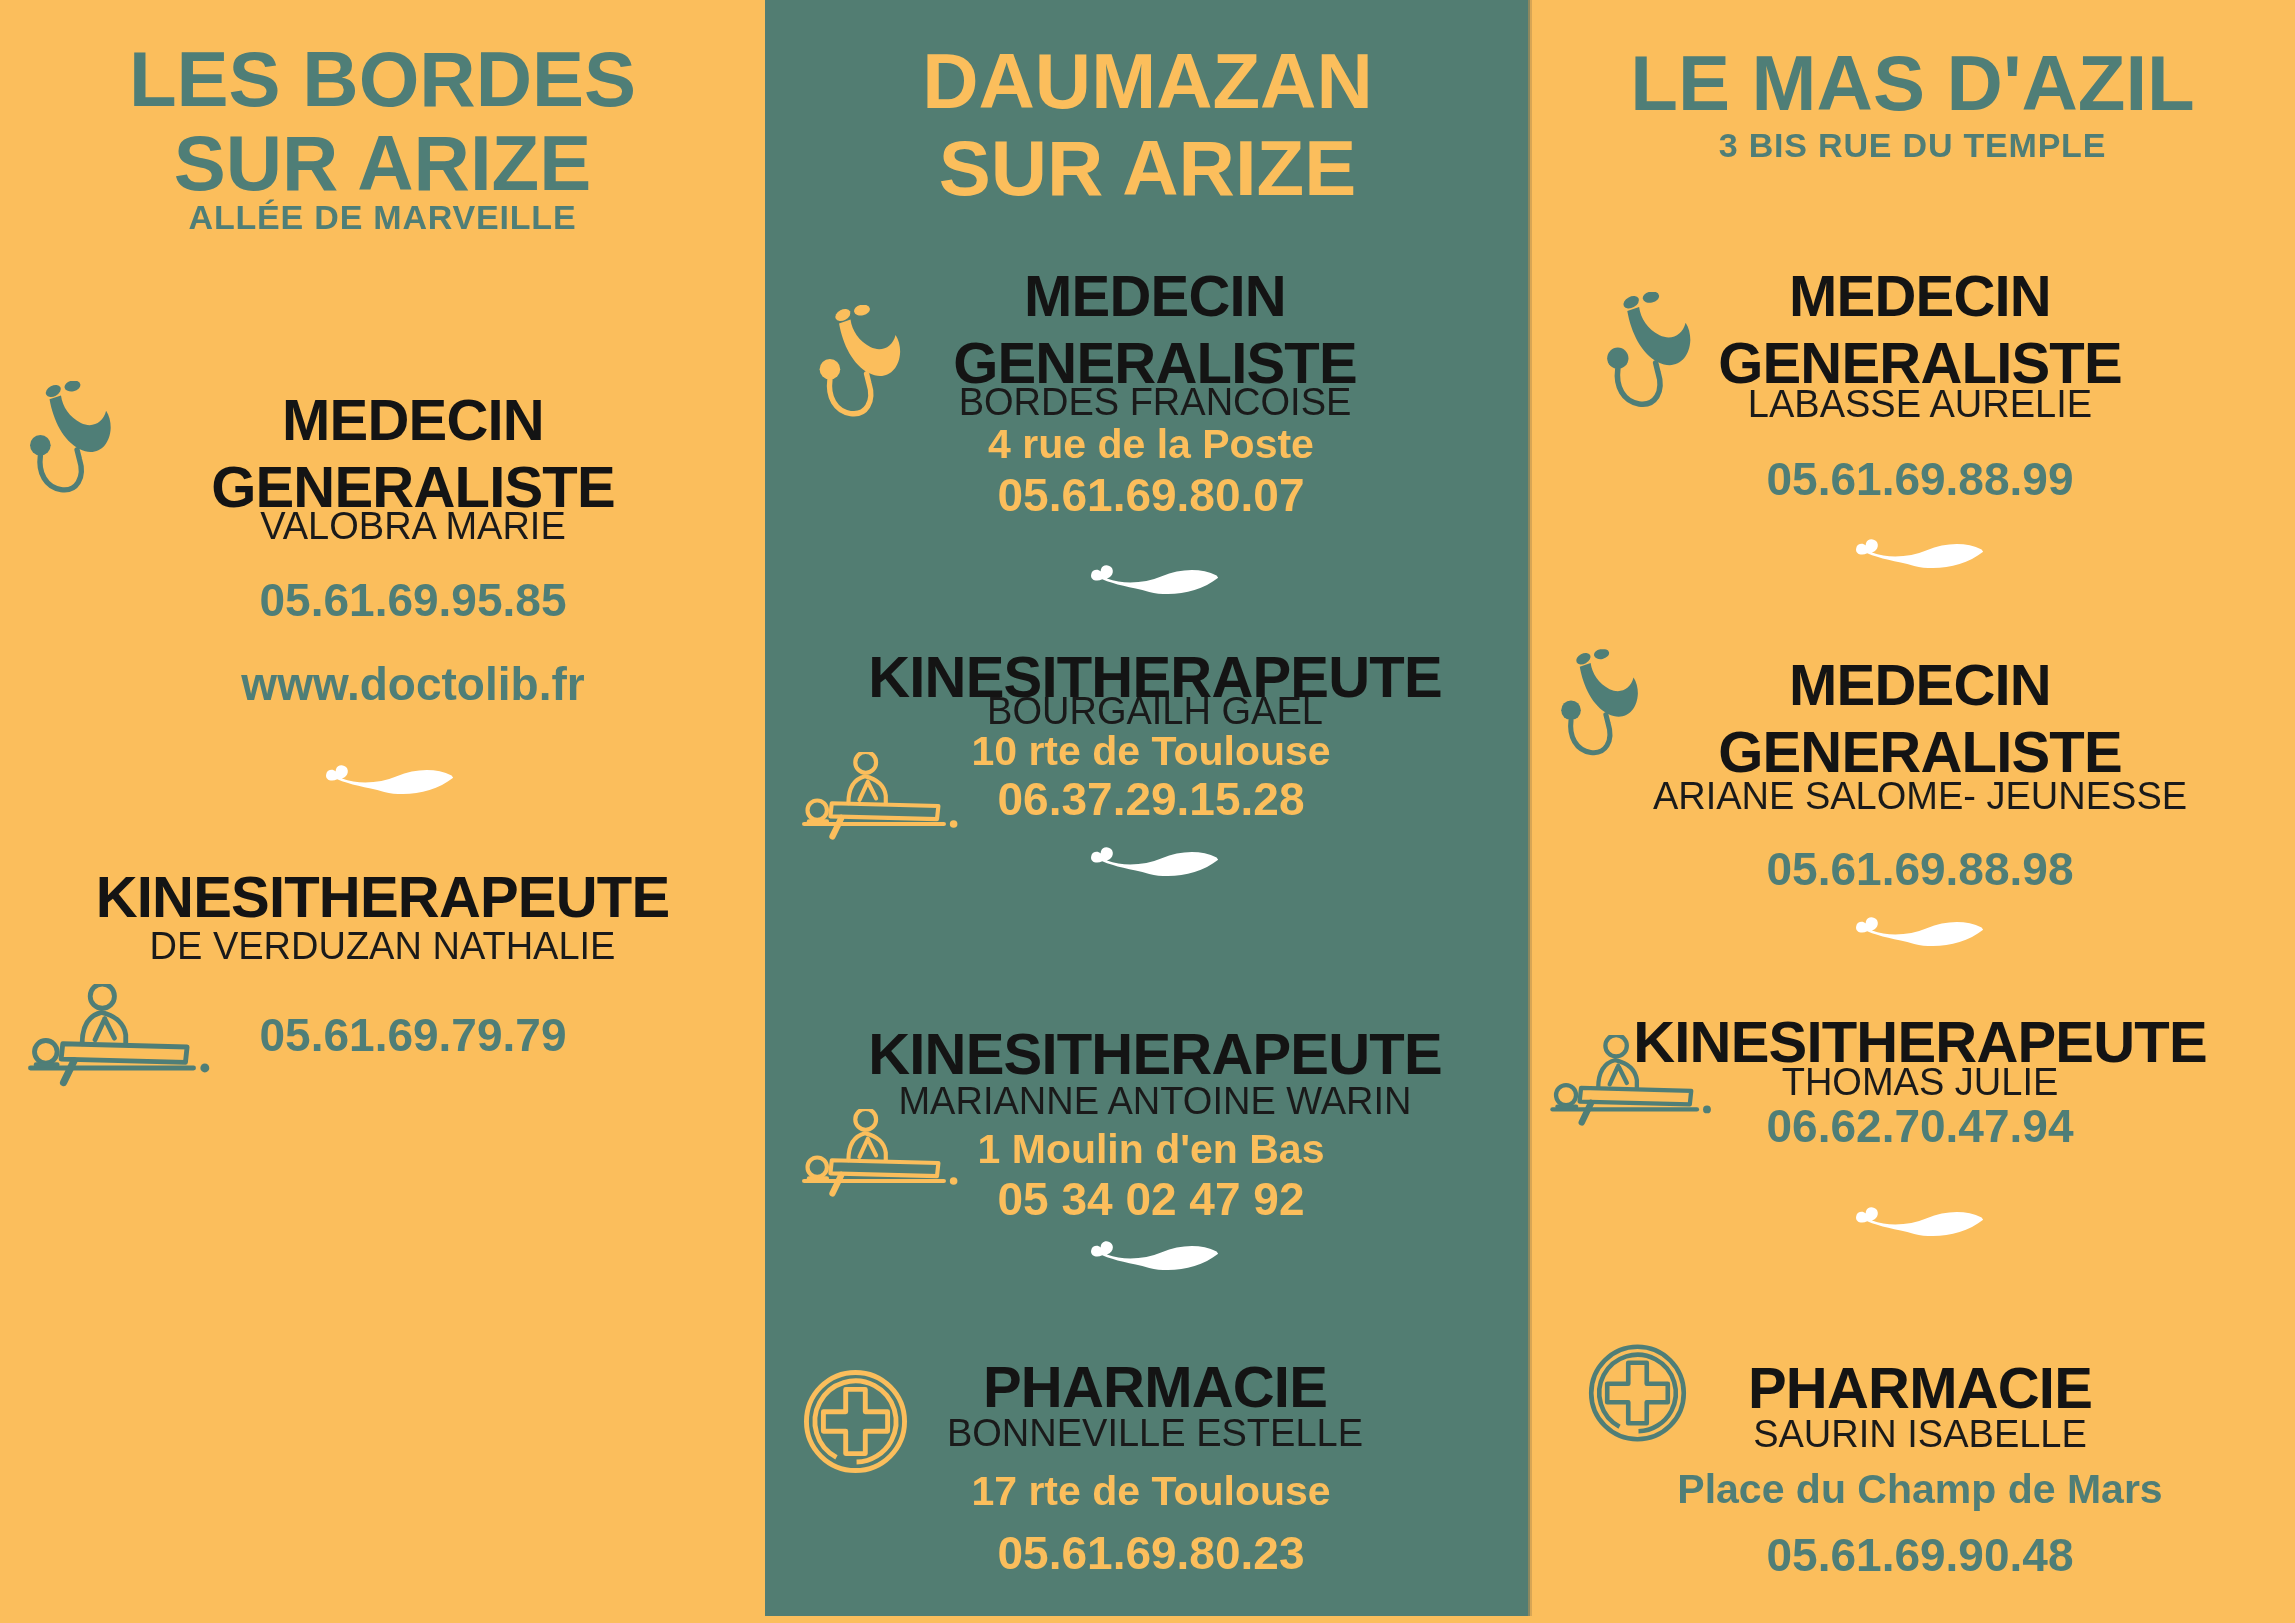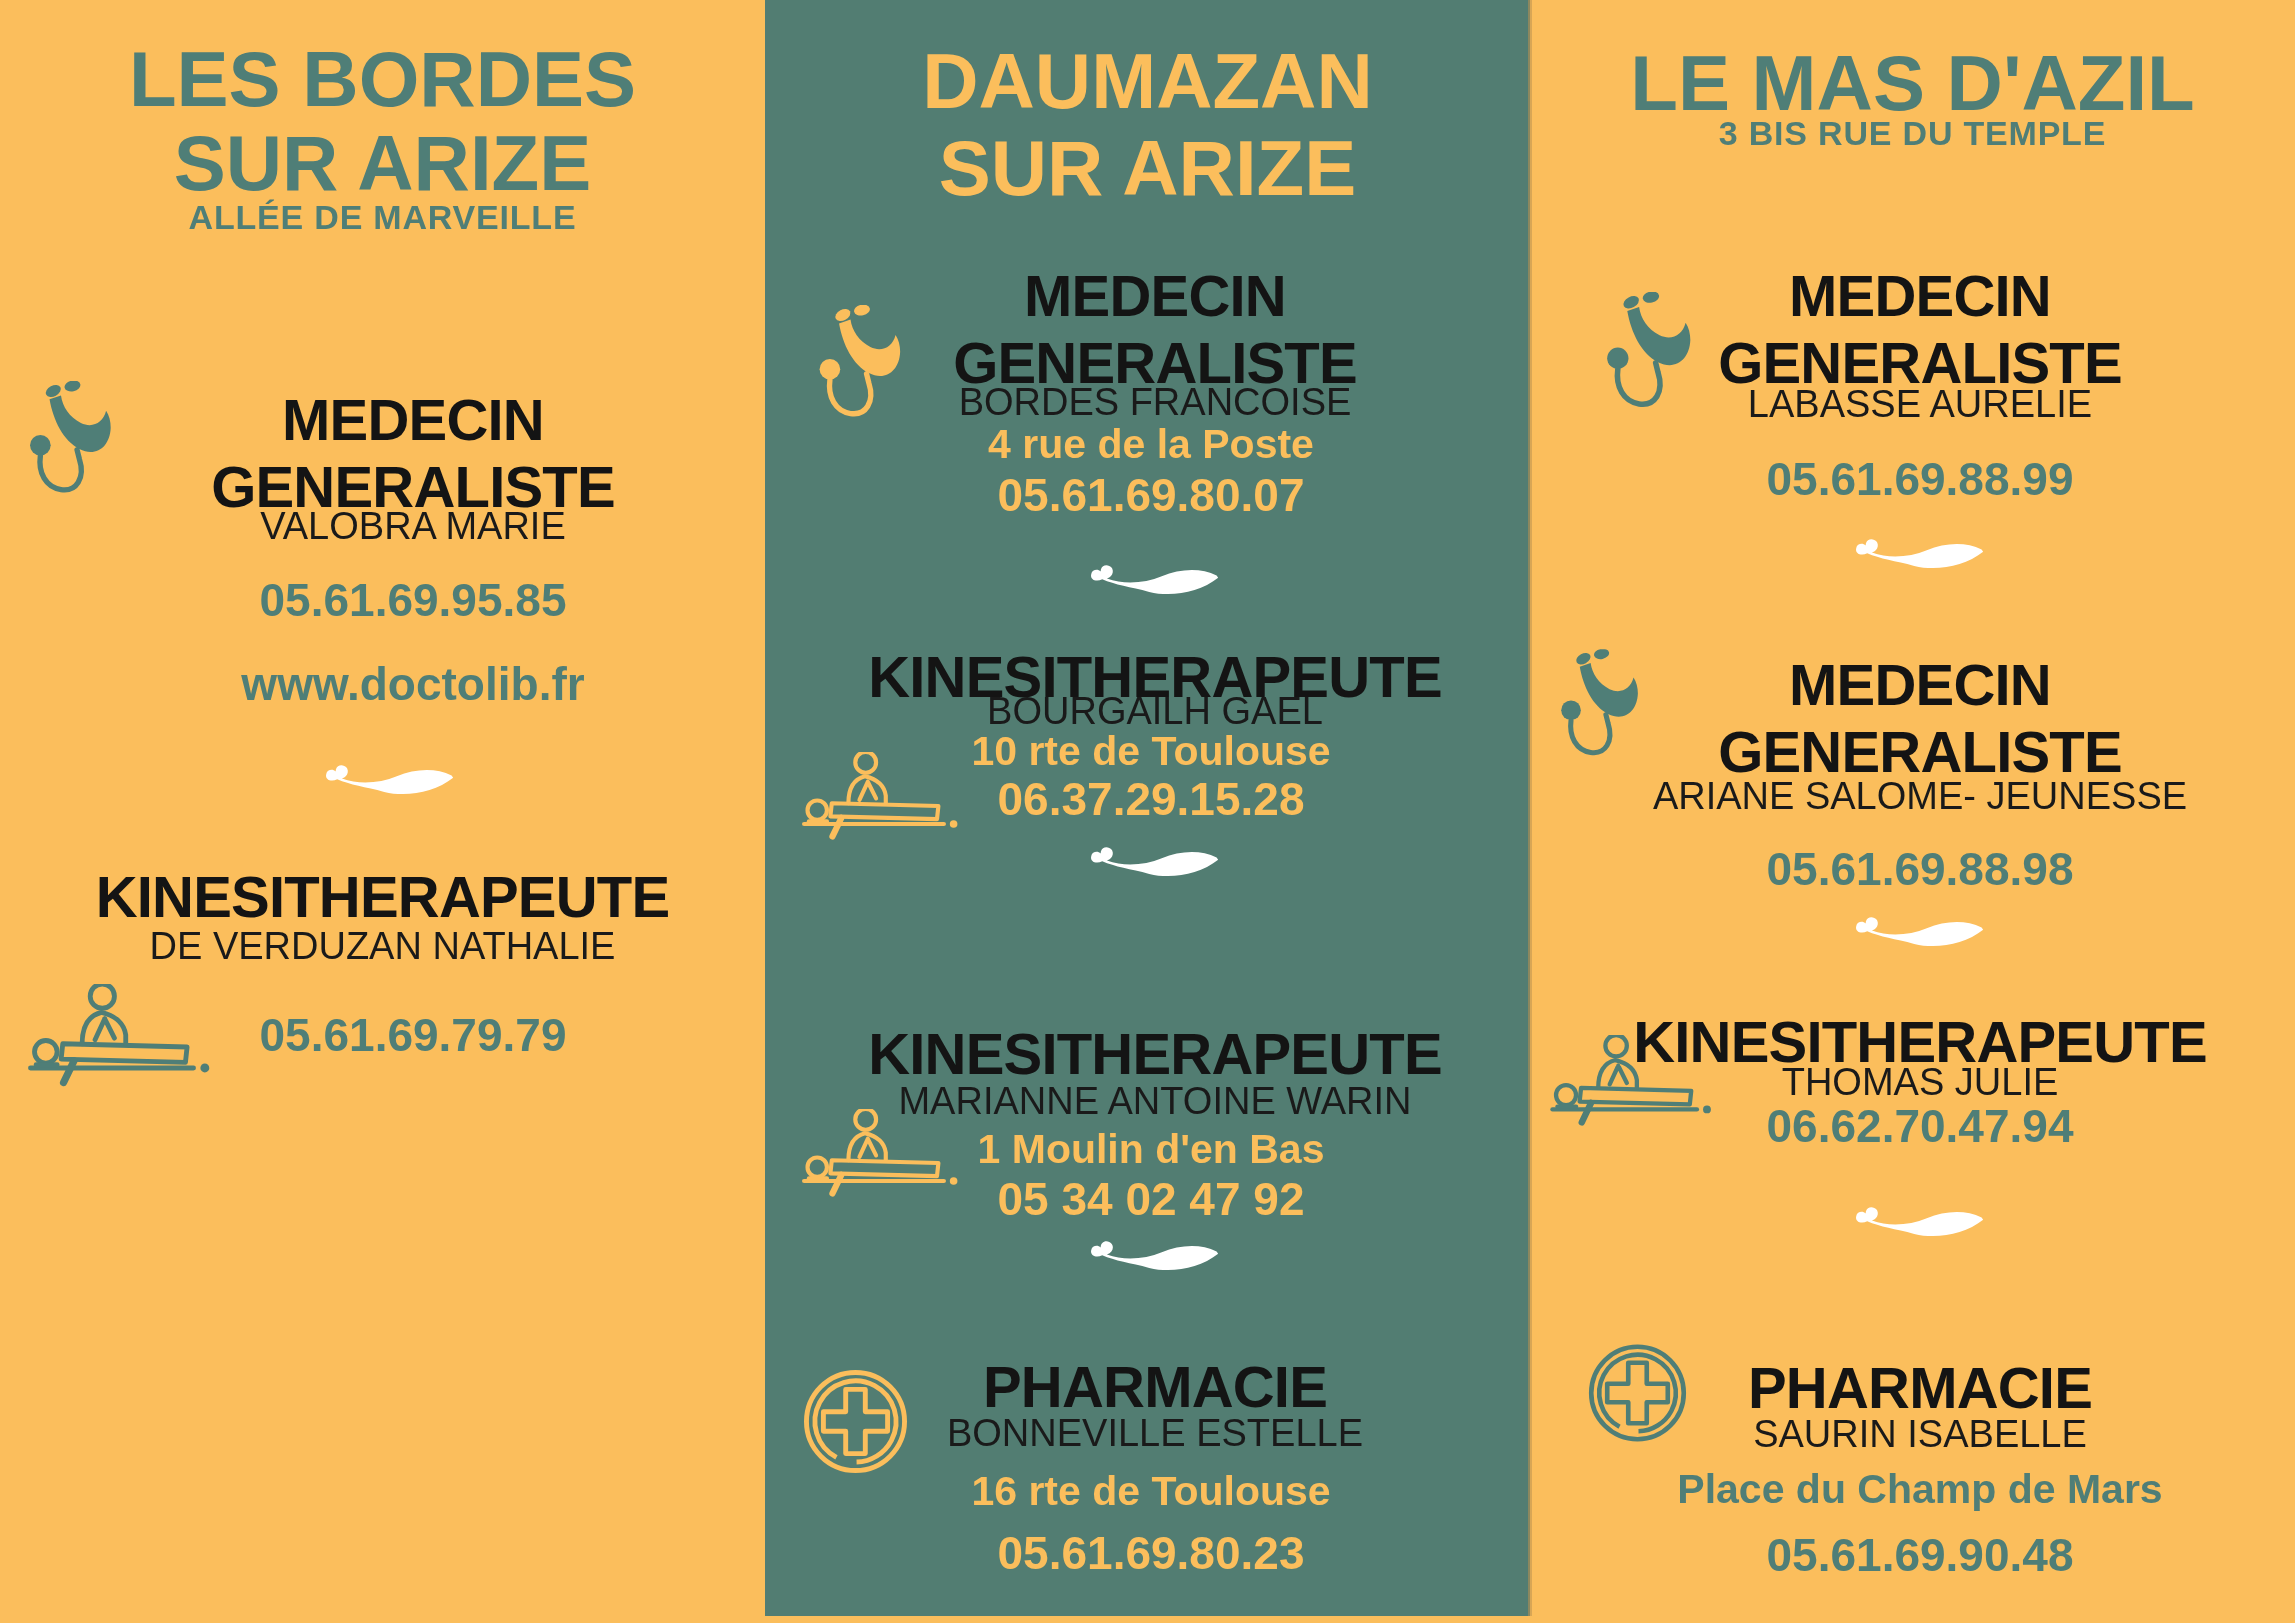--- a/index.html
+++ b/index.html
@@ -139,27 +139,27 @@
 
   <svg class="swash" style="left:314px;top:1235px" viewBox="0 0 200 62" width="153" height="47">
       <use href="#i-swash"></use>
     </svg>
 
   <div class="line heading eline" style="top:1357px">PHARMACIE</div>
   <div class="line pname eline" style="top:1414px">BONNEVILLE ESTELLE</div>
   <svg class="icon" style="left:37px;top:1368px;width:107px;height:107px" viewBox="0 0 140 140" width="107" height="107">
       <use href="#i-pharma"></use>
     </svg>
-  <div class="line addr accent eline" style="top:1471px">16 rte de Toulouse</div>
+  <div class="line addr accent eline" style="top:1471px">17 rte de Toulouse</div>
   <div class="line phone accent eline" style="top:1530px">05.61.69.80.23</div>
 </section>
 
 <section class="col c3">
   <div class="line title" style="top:44px">LE MAS D'AZIL</div>
-  <div class="line subtitle" style="top:116px">3 BIS RUE DU TEMPLE</div>
+  <div class="line subtitle" style="top:128px">3 BIS RUE DU TEMPLE</div>
 
   <svg class="icon" style="left:65px;top:292px;width:115px;height:134px" viewBox="0 0 150 175" width="115" height="134">
       <use href="#i-steth"></use>
     </svg>
   <div class="line heading eline" style="top:266px">MEDECIN</div>
   <div class="line heading eline" style="top:333px">GENERALISTE</div>
   <div class="line pname eline" style="top:385px">LABASSE AURELIE</div>
   <div class="line phone accent eline" style="top:456px">05.61.69.88.99</div>
 
   <svg class="swash" style="left:314px;top:533px" viewBox="0 0 200 62" width="153" height="47">

